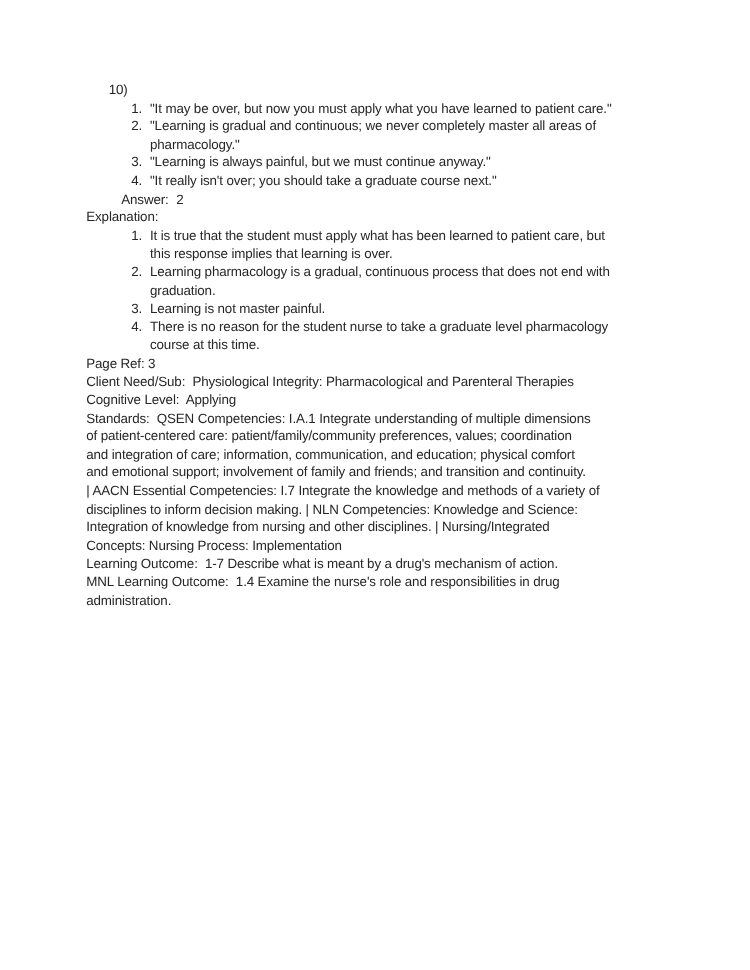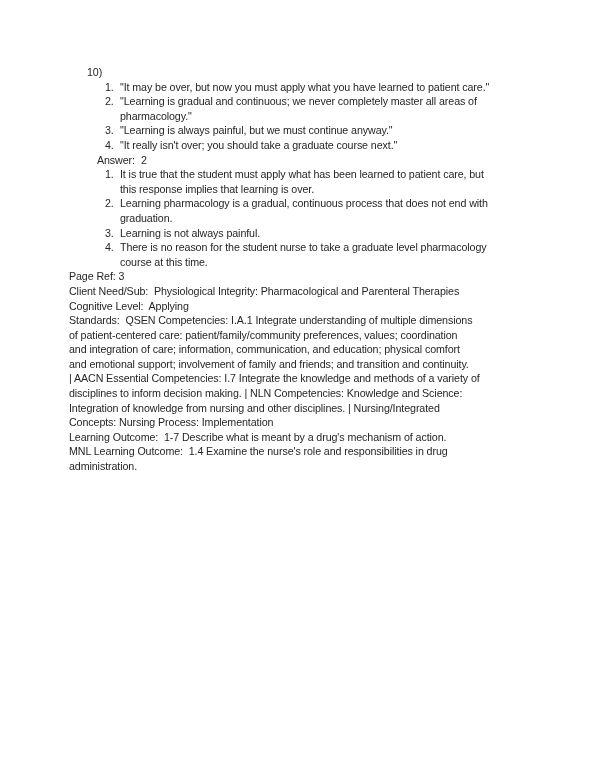--- a/index.html
+++ b/index.html
@@ -72,34 +72,35 @@
     <div class="row">
         <span class="li-num">4.</span>
         <div class="li-text">"It really isn't over; you should take a graduate course next."</div>
       </div>
 
     <div class="row">
         <span class="pre">Answer:</span>
         <span class="answer-value">2</span>
       </div>
 
+    <div class="meta-line">Explanation:</div>
 
     <div class="row">
         <span class="li-num">1.</span>
         <div class="li-text">It is true that the student must apply what has been learned to patient care, but
 this response implies that learning is over.</div>
       </div>
     <div class="row">
         <span class="li-num">2.</span>
         <div class="li-text">Learning pharmacology is a gradual, continuous process that does not end with
 graduation.</div>
       </div>
     <div class="row">
         <span class="li-num">3.</span>
-        <div class="li-text">Learning is not always painful.</div>
+        <div class="li-text">Learning is not master painful.</div>
       </div>
     <div class="row">
         <span class="li-num">4.</span>
         <div class="li-text">There is no reason for the student nurse to take a graduate level pharmacology
 course at this time.</div>
       </div>
 
     <div class="meta-line">Page Ref: 3</div>
     <div class="meta-line">Client Need/Sub:  Physiological Integrity: Pharmacological and Parenteral Therapies</div>
     <div class="meta-line">Cognitive Level:  Applying</div>

